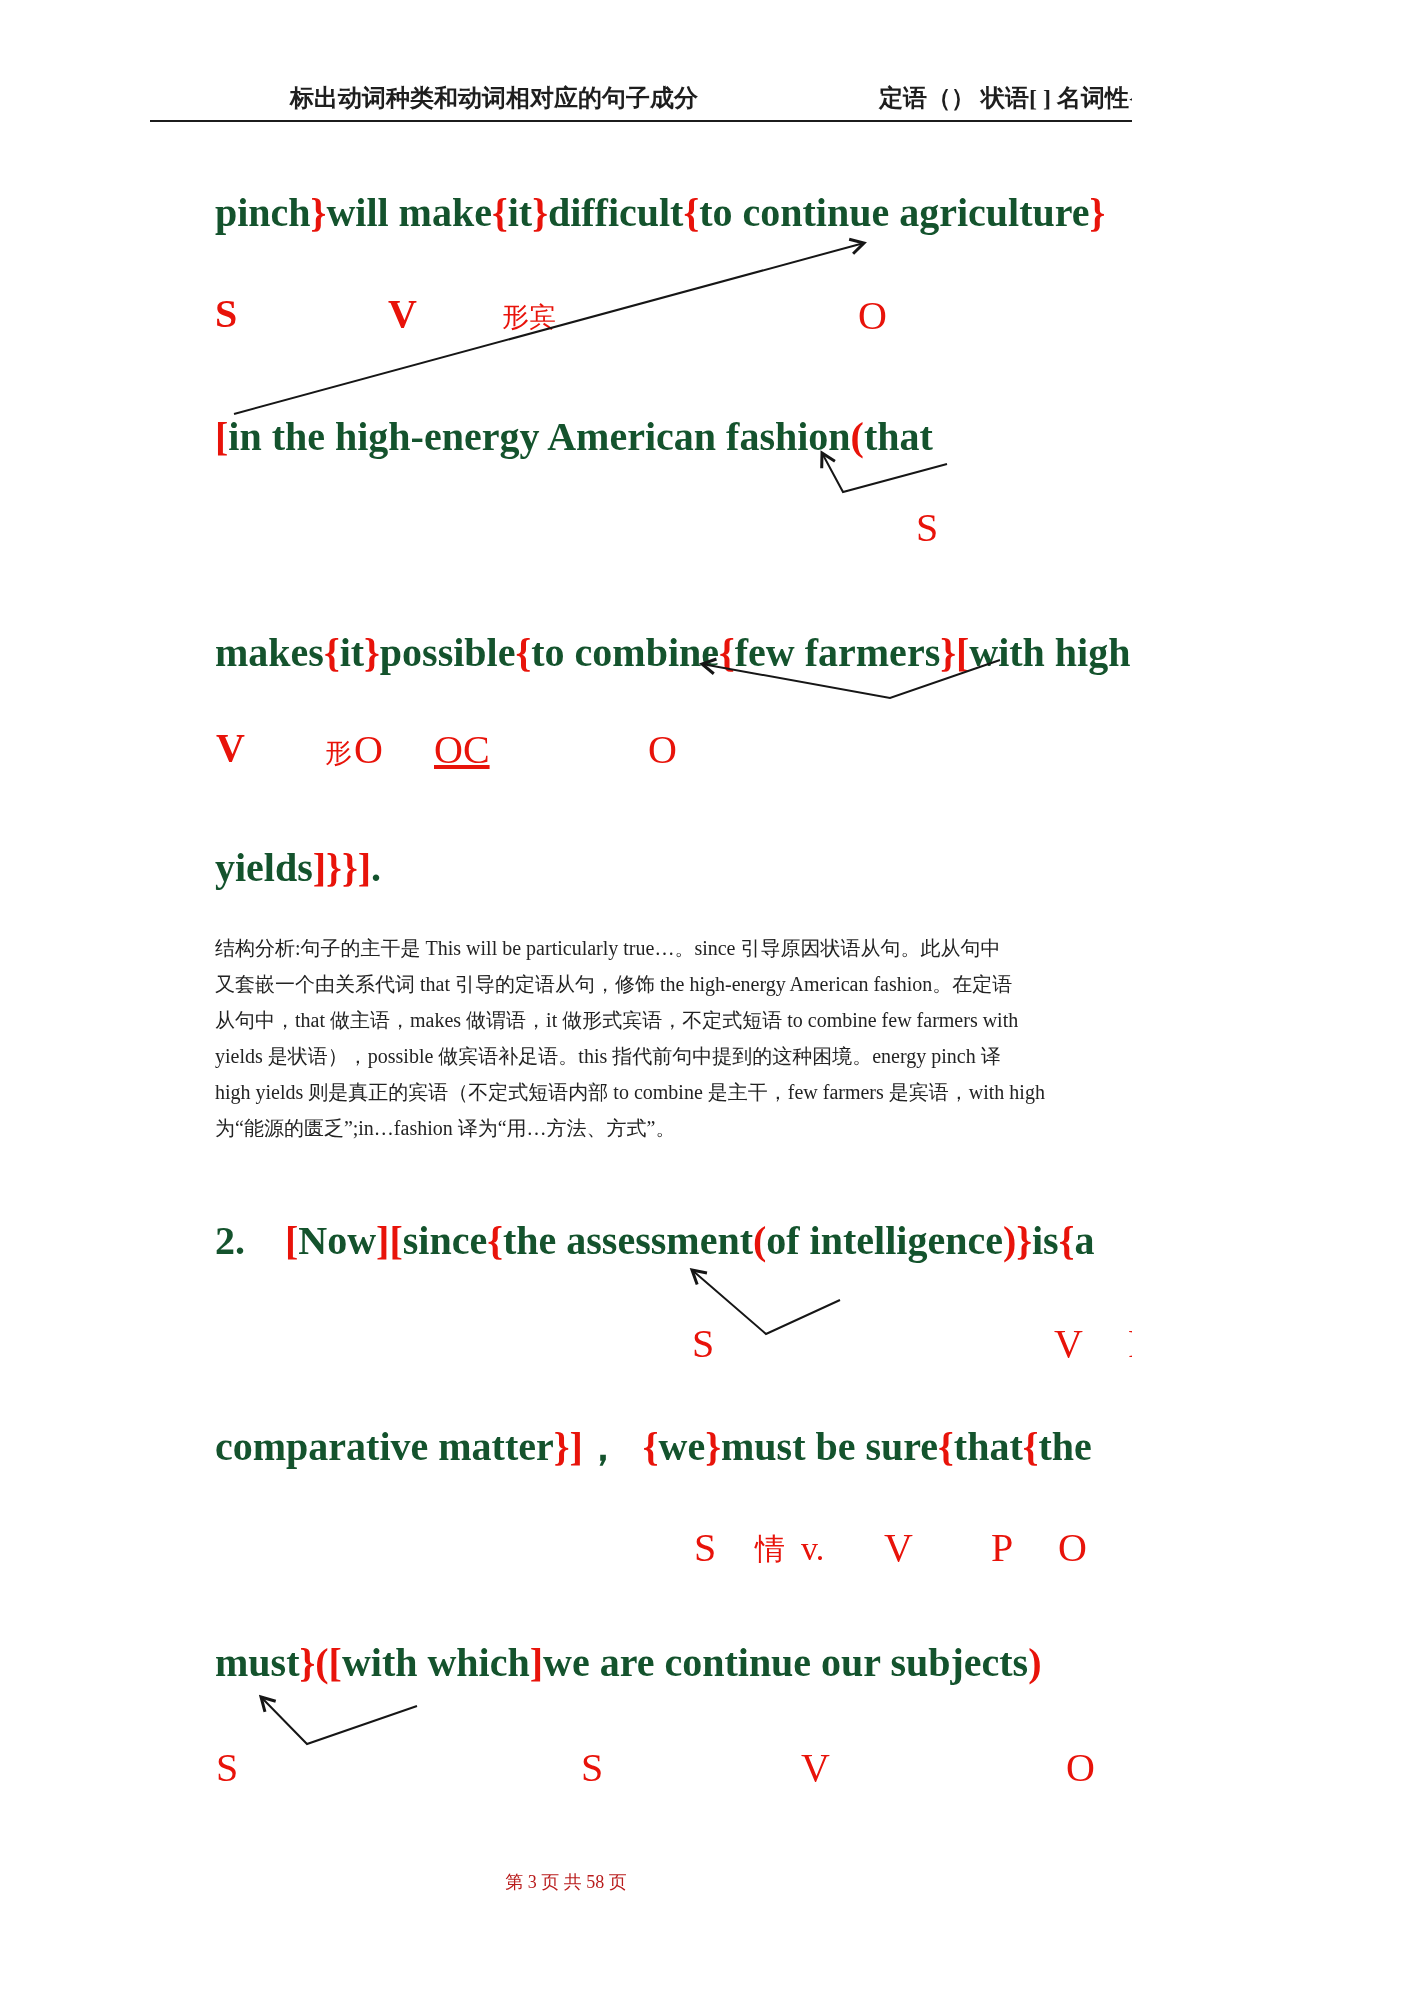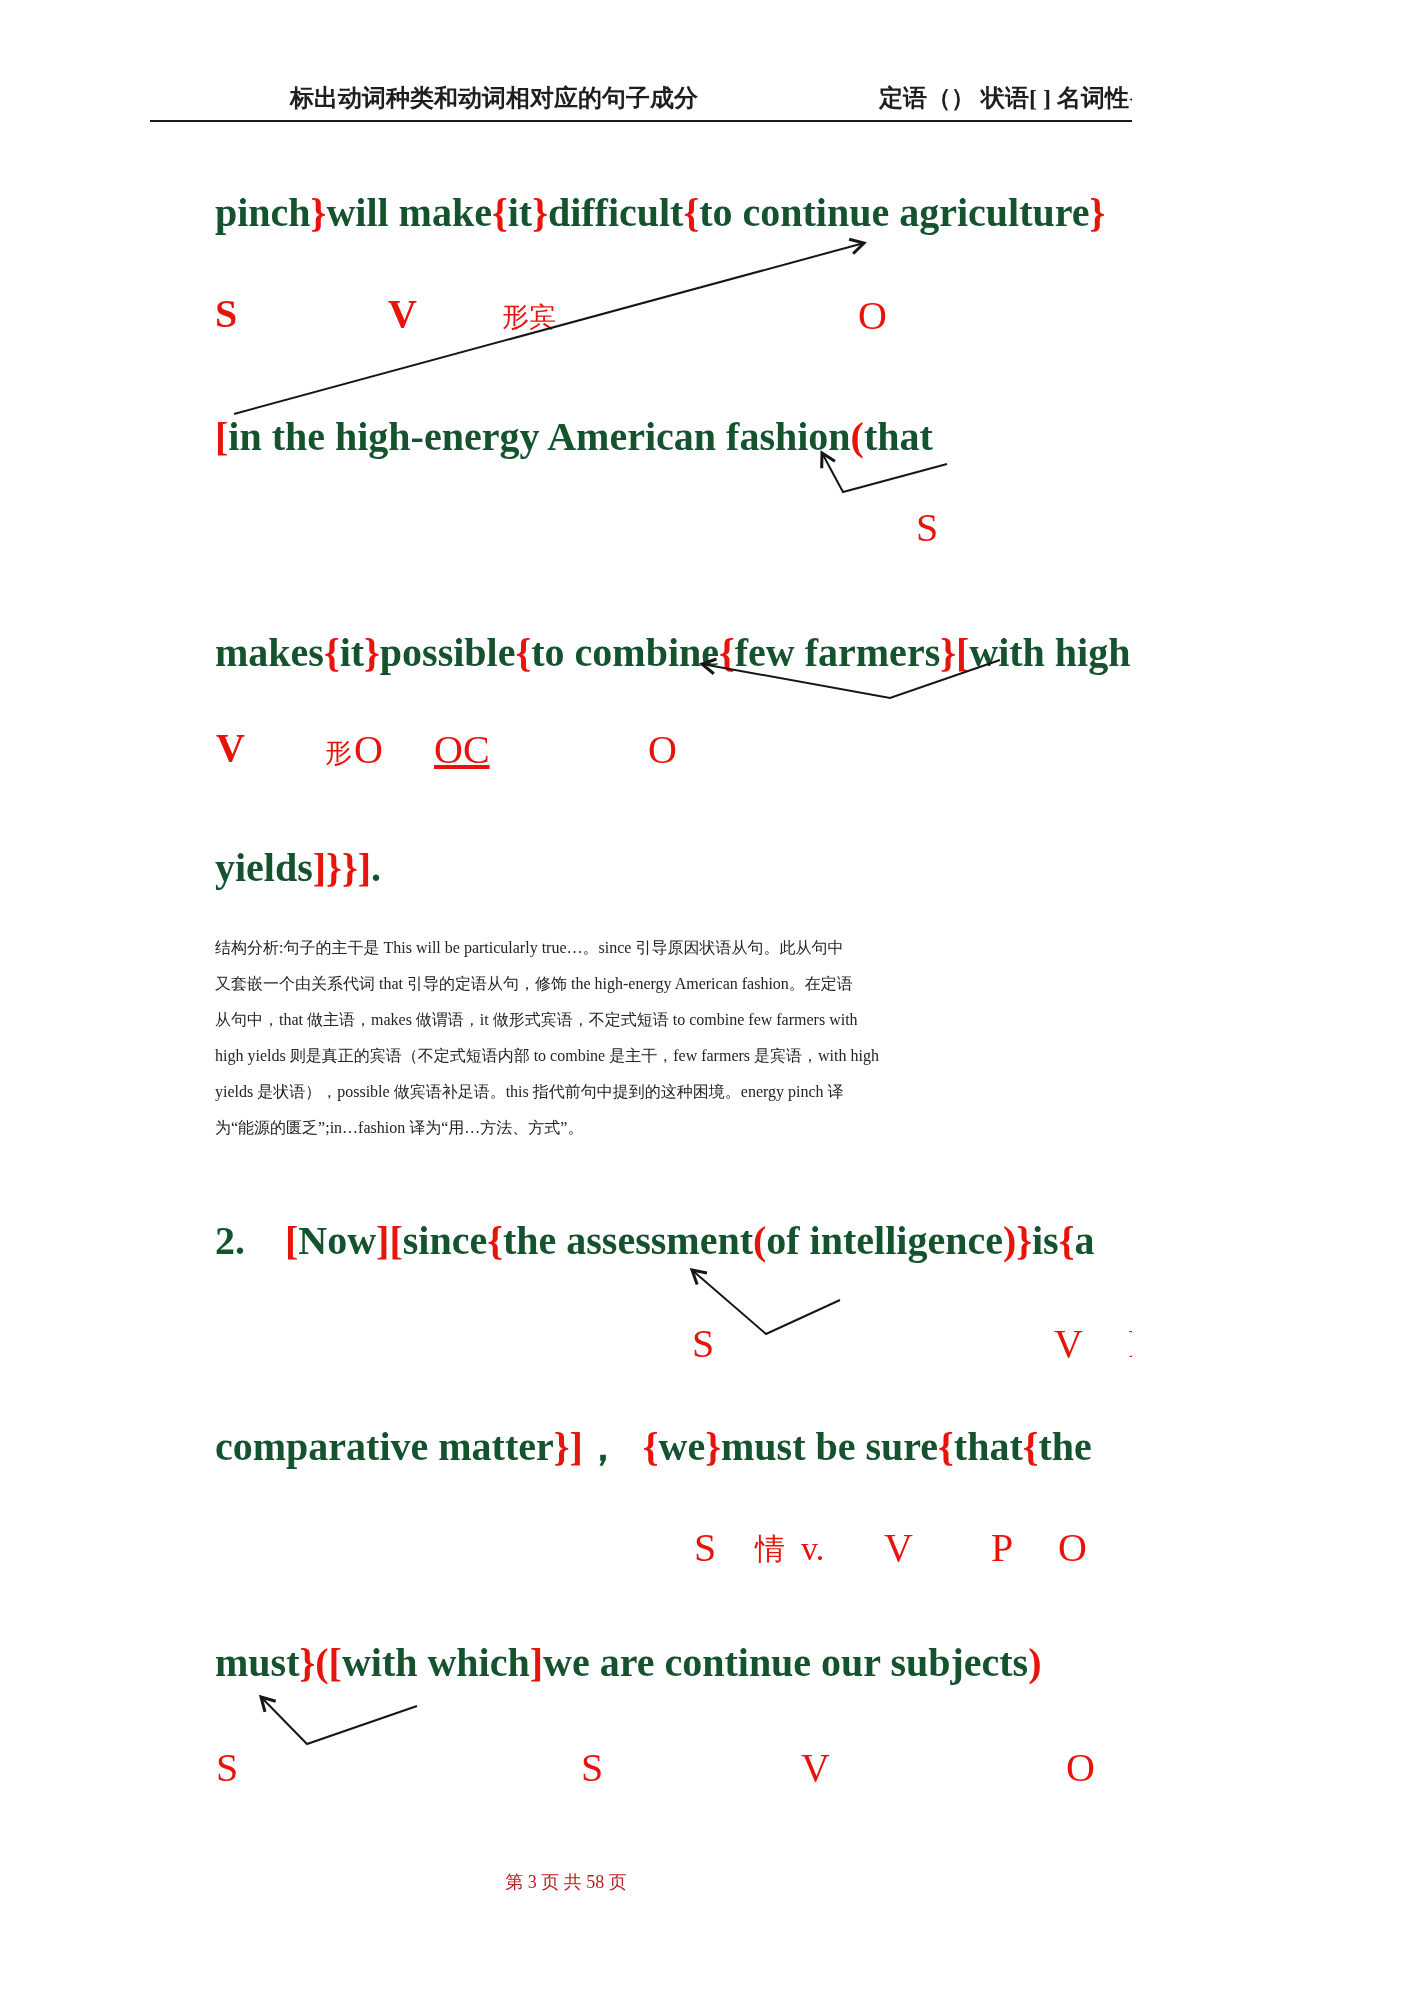--- a/index.html
+++ b/index.html
@@ -11,21 +11,21 @@
   .rule{position:absolute;left:150px;top:120px;width:1112px;height:2px;background:#1c1c1c;}
   .bigline{position:absolute;left:215px;font-size:40px;font-weight:bold;white-space:pre;
            color:#282828;line-height:1.15;}
   .seg-b{color:#14532d;}
   .seg-r{color:#e8130a;}
   .label{position:absolute;font-size:40px;color:#e8130a;line-height:1;white-space:pre;}
   .label.bold{font-weight:bold;}
   .label.cjk{font-size:27px;line-height:1;}
   .label.cjk30{font-size:30px;line-height:1;}
   .label.small{font-size:34px;}
-  .para{position:absolute;left:215px;top:930px;width:1060px;font-size:16px;
+  .para{position:absolute;left:215px;top:930px;width:1060px;font-size:20px;
         line-height:36px;color:#232323;}
   .para div{white-space:pre-wrap;}
   .footer{position:absolute;left:0;top:1870px;width:100%;text-align:center;
           font-size:18px;color:#b91c1c;}
   svg.overlay{position:absolute;left:0;top:0;width:1414px;height:1999px;pointer-events:none;}
 </style>
 </head>
 <body>
 
 <div class="page">
@@ -52,22 +52,22 @@
   <span class="label" style="left:354px;top:730px;">O</span>
   <span class="label" style="left:434px;top:730px;text-decoration:underline;">OC</span>
   <span class="label" style="left:648px;top:730px;">O</span>
 
   <div class="bigline" style="top:845px;"><span class="seg-b">yields</span><span class="seg-r">]}}]</span><span class="seg-b">.</span></div>
 
   <div class="para">
     <div>结构分析:句子的主干是 This will be particularly true…。since 引导原因状语从句。此从句中</div>
     <div>又套嵌一个由关系代词 that 引导的定语从句，修饰 the high-energy American fashion。在定语</div>
     <div>从句中，that 做主语，makes 做谓语，it 做形式宾语，不定式短语 to combine few farmers with</div>
+    <div>yields 是状语），possible 做宾语补足语。this 指代前句中提到的这种困境。energy pinch 译</div>
     <div>high yields 则是真正的宾语（不定式短语内部 to combine 是主干，few farmers 是宾语，with high</div>
-    <div>yields 是状语），possible 做宾语补足语。this 指代前句中提到的这种困境。energy pinch 译</div>
     <div>为“能源的匮乏”;in…fashion 译为“用…方法、方式”。</div>
   </div>
 
   <div class="bigline" style="top:1218px;"><span class="seg-b">2. </span><span class="seg-r">[</span><span class="seg-b">Now</span><span class="seg-r">]</span><span class="seg-r">[</span><span class="seg-b">since</span><span class="seg-r">{</span><span class="seg-b">the assessment</span><span class="seg-r">(</span><span class="seg-b">of intelligence</span><span class="seg-r">)</span><span class="seg-r">}</span><span class="seg-b">is</span><span class="seg-r">{</span><span class="seg-b">a</span></div>
 
   <span class="label" style="left:692px;top:1324px;">S</span>
   <span class="label" style="left:1054px;top:1324px;">V</span>
   <span class="label" style="left:1128px;top:1324px;">P</span>
 
   <div class="bigline" style="top:1424px;"><span class="seg-b">comparative matter</span><span class="seg-r">}</span><span class="seg-r">]</span><span class="seg-b">， </span><span class="seg-r">{</span><span class="seg-b">we</span><span class="seg-r">}</span><span class="seg-b">must be sure</span><span class="seg-r">{</span><span class="seg-b">that</span><span class="seg-r">{</span><span class="seg-b">the</span></div>

